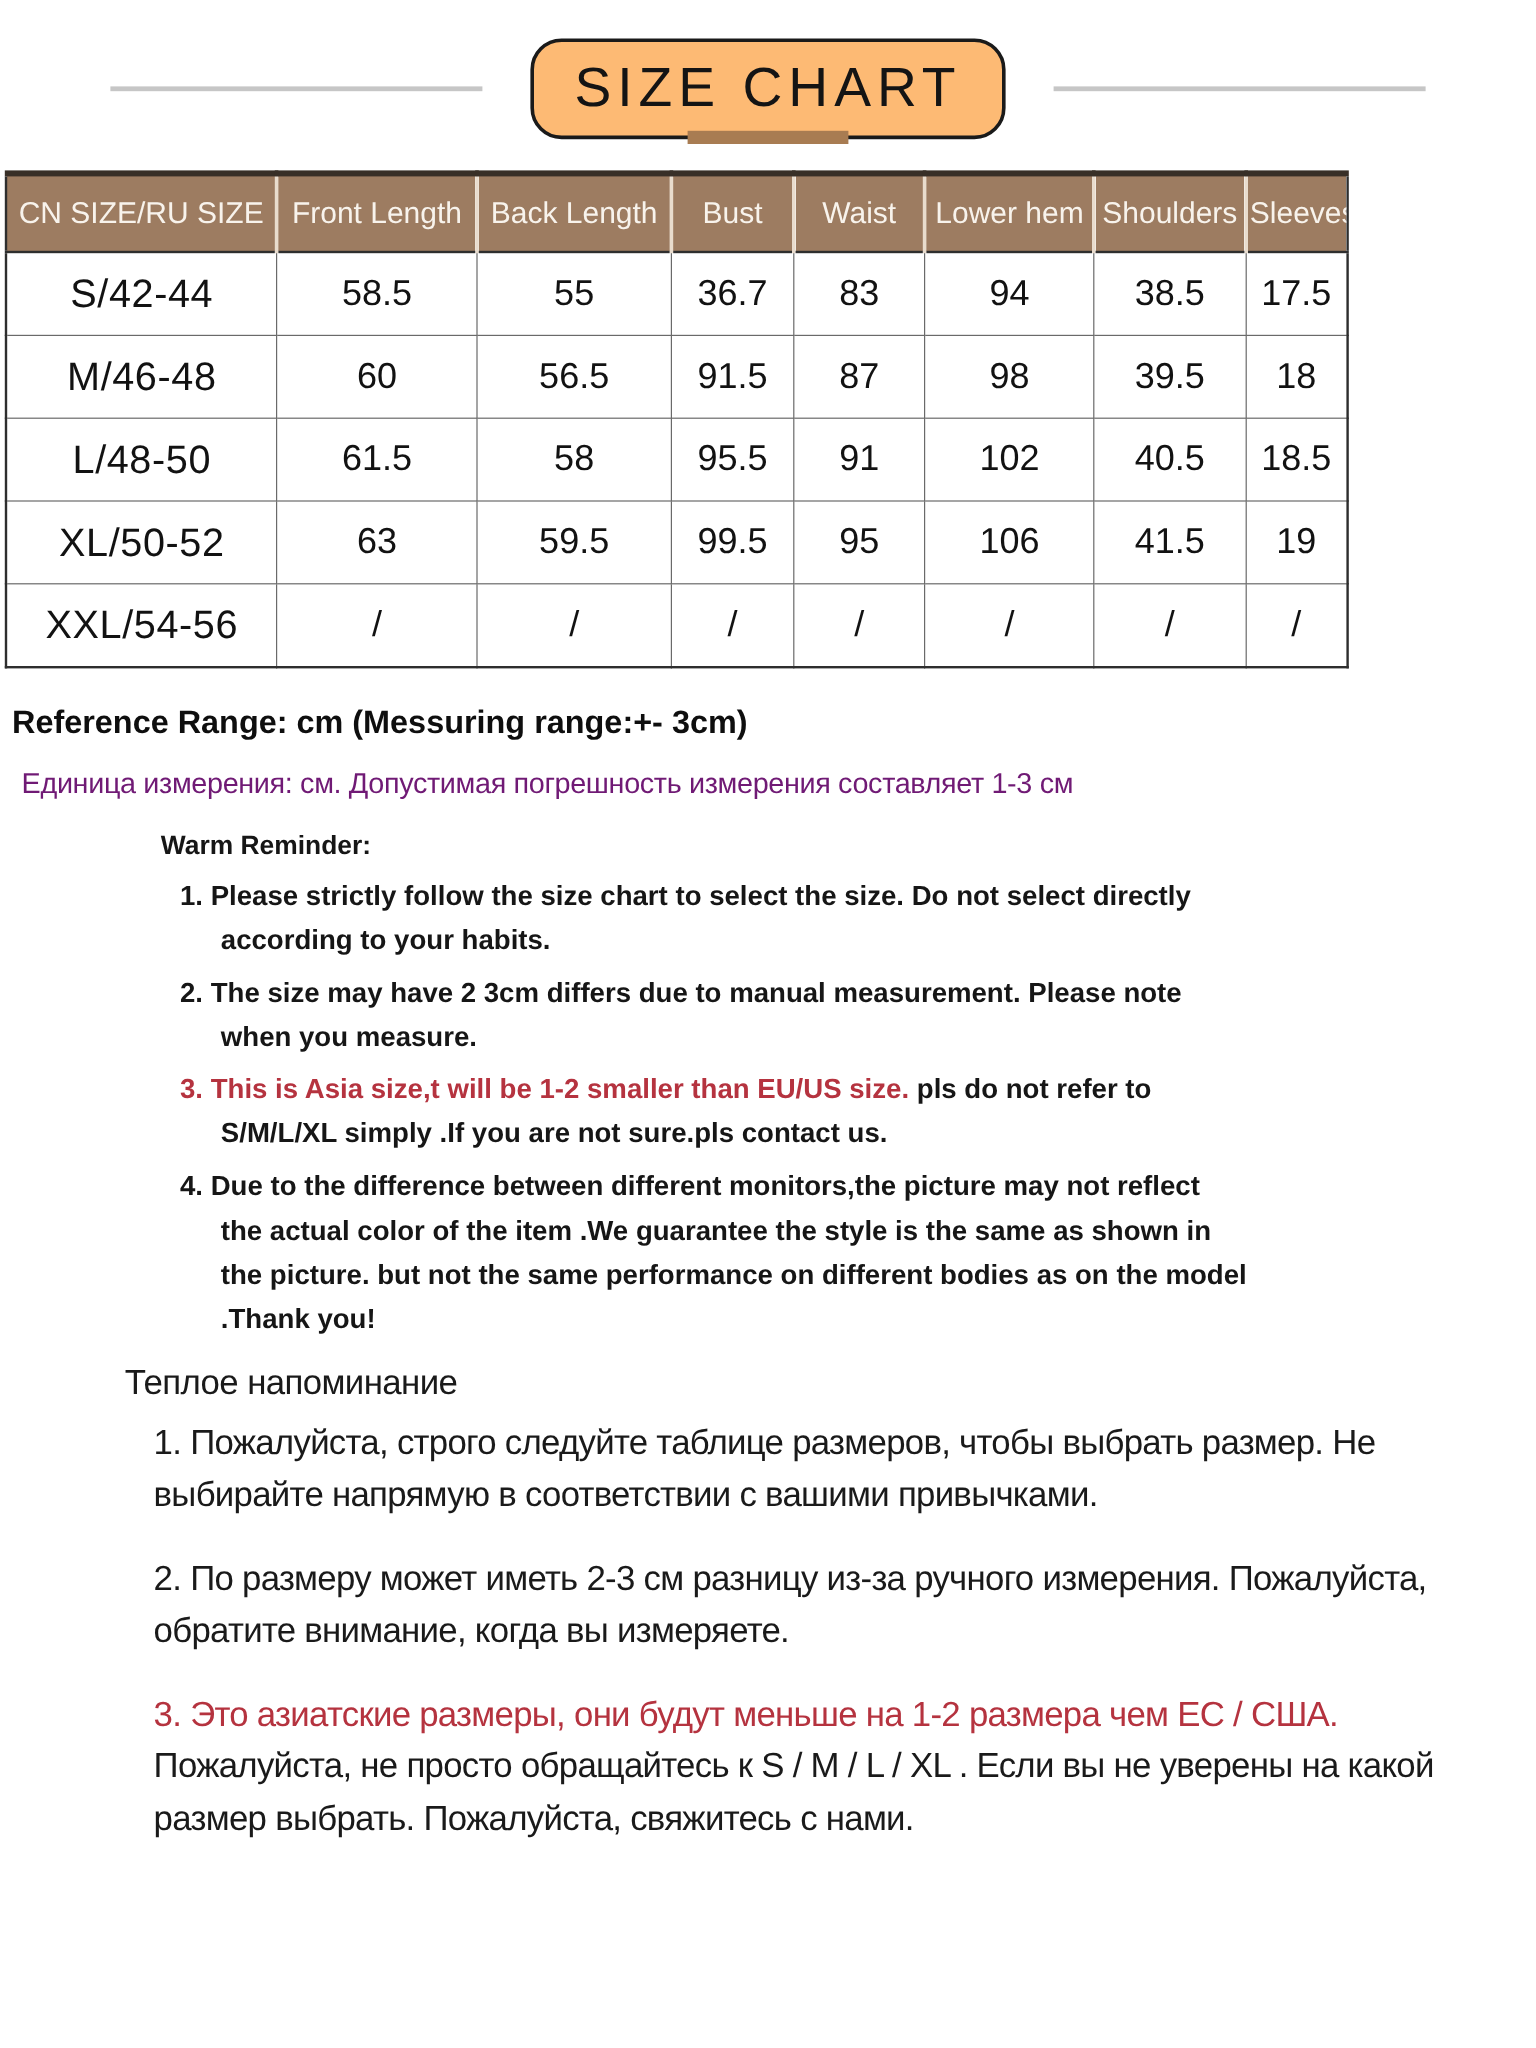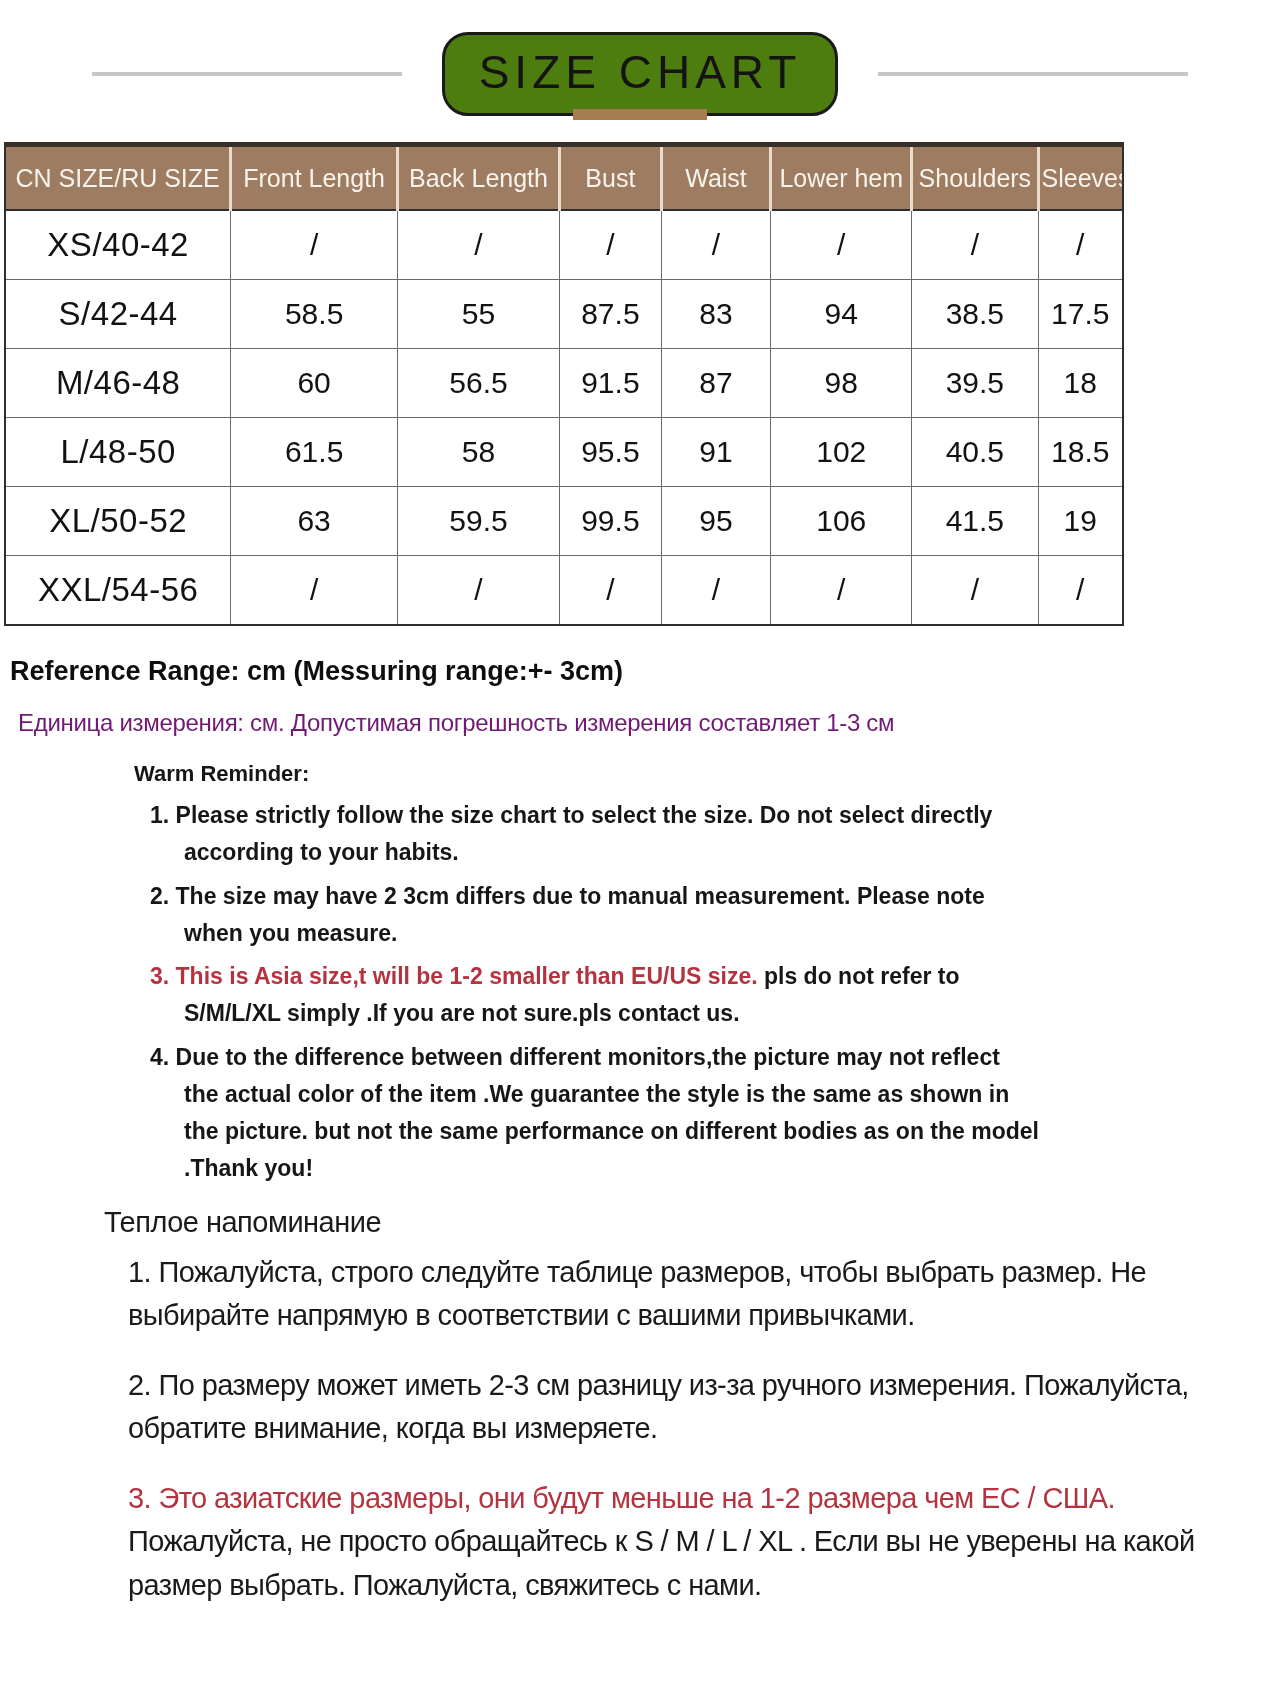--- a/index.html
+++ b/index.html
@@ -9,21 +9,21 @@
     color:#1c1c1c;
     -webkit-font-smoothing:antialiased;
   }
   
   .title-band{display:flex;align-items:center;margin-top:32px;}
   .title-line{flex:1;height:4px;background:#c6c6c6;}
   .title-line.left{margin-left:92px;margin-right:40px;}
   .title-line.right{margin-right:92px;margin-left:40px;}
   .title-box{
     position:relative;border:3px solid #1a1a1a;border-radius:26px;
-    padding:10px 34px 14px;background:#4d7c0f;
+    padding:10px 34px 14px;background:#fdba74;
   }
   .title-text{font-size:46px;letter-spacing:5px;color:#141414;white-space:nowrap;}
   .title-underline{
     position:absolute;left:50%;transform:translateX(-50%);
     bottom:-7px;width:134px;height:11px;background:var(--underline-brown,#a87c52);
   }
   
   table.size-table{
     width:1120px;margin:26px 4px 0 4px;
     border-collapse:collapse;table-layout:fixed;
@@ -92,34 +92,24 @@
         <th class="en">Back Length</th>
         <th class="en">Bust</th>
         <th class="en">Waist</th>
         <th class="en">Lower hem</th>
         <th class="en">Shoulders</th>
         <th class="en">Sleeves</th>
       </tr>
   </thead>
   <tbody id="tbody">
       <tr>
-        <td class="size-cell">XS/40-42</td>
-        <td class="value-cell">/</td>
-        <td class="value-cell">/</td>
-        <td class="value-cell">/</td>
-        <td class="value-cell">/</td>
-        <td class="value-cell">/</td>
-        <td class="value-cell">/</td>
-        <td class="value-cell">/</td>
-      </tr>
-      <tr>
         <td class="size-cell">S/42-44</td>
         <td class="value-cell">58.5</td>
         <td class="value-cell">55</td>
-        <td class="value-cell">87.5</td>
+        <td class="value-cell">36.7</td>
         <td class="value-cell">83</td>
         <td class="value-cell">94</td>
         <td class="value-cell">38.5</td>
         <td class="value-cell">17.5</td>
       </tr>
       <tr>
         <td class="size-cell">M/46-48</td>
         <td class="value-cell">60</td>
         <td class="value-cell">56.5</td>
         <td class="value-cell">91.5</td>

